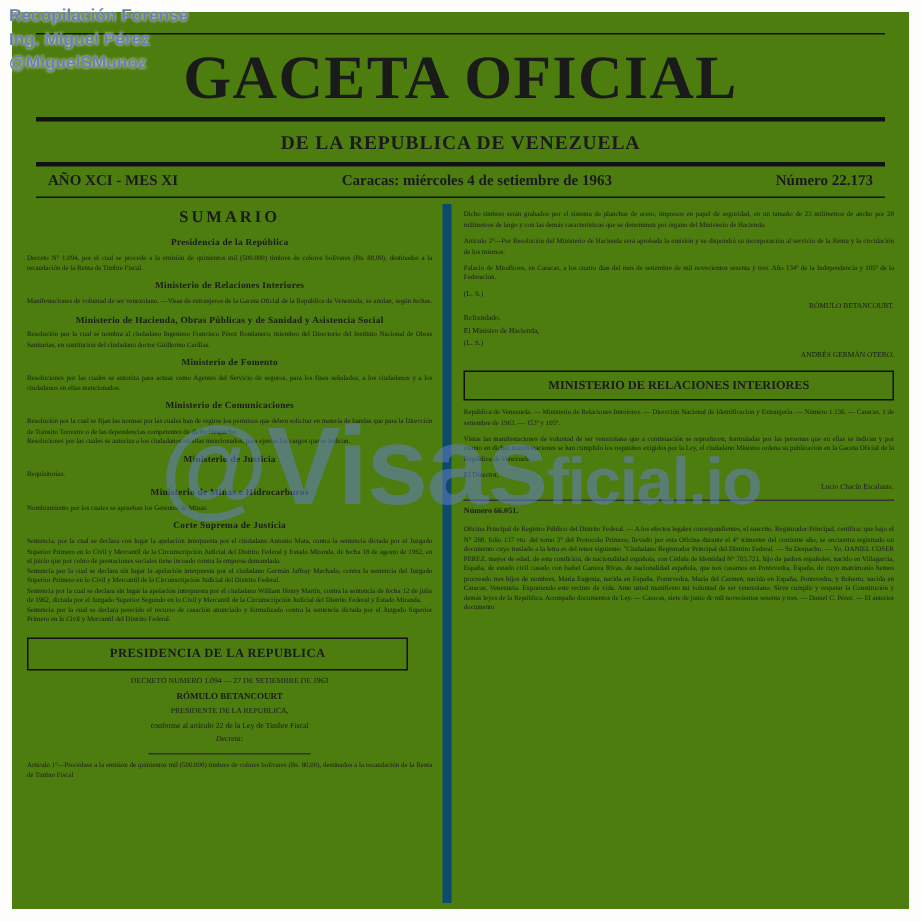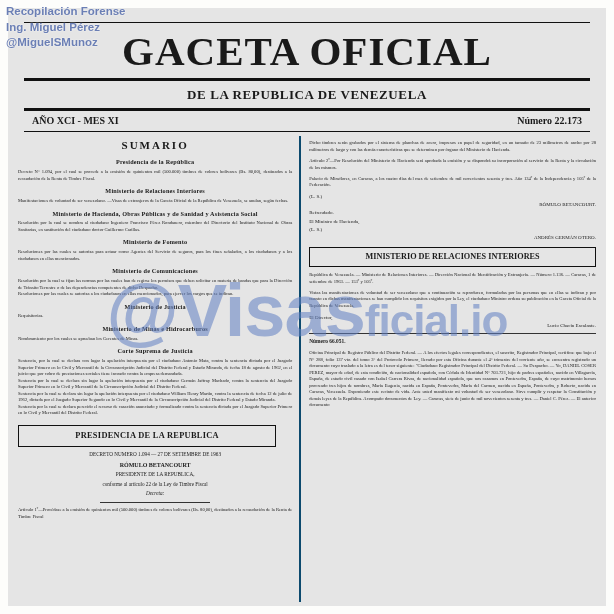--- a/index.html
+++ b/index.html
@@ -50,21 +50,21 @@
   }
   .wm-big .dotio { font-size: 44px; }
 
   
   .scan {
     position: absolute;
     left: 8px;
     top: 8px;
     width: 598px;
     height: 598px;
-    background: #e5e5e5;
+    background: #4d7c0f;
     box-sizing: border-box;
   }
 
   
   .masthead {
     padding: 12px 14px 0 14px;
     text-align: center;
   }
   .masthead .title {
     font-family: "Liberation Serif", serif;
@@ -105,21 +105,21 @@
     box-sizing: border-box;
     height: 470px;
   }
   .col {
     box-sizing: border-box;
     font-size: 4.6px;
     line-height: 1.42;
     text-align: justify;
     overflow: hidden;
   }
-  .col-left  { width: 49%; padding-right: 7px; border-right: 2px solid #0c4a6e; }
+  .col-left  { width: 49%; padding-right: 7px; border-right: 6px solid #0c4a6e; }
   .col-right { width: 51%; padding-left: 8px; }
 
   .sumario-head {
     text-align: center;
     font-size: 11px;
     font-weight: bold;
     letter-spacing: 2px;
     margin: 2px 0 4px 0;
   }
   .sec-head {
@@ -181,20 +181,21 @@
   <div class="scan">
 
     <div class="masthead">
       <div class="rule-thin"></div>
       <div class="title">GACETA OFICIAL</div>
       <div class="rule-thick"></div>
       <div class="subtitle">DE LA REPUBLICA DE VENEZUELA</div>
       <div class="rule-thick"></div>
       <div class="issueline">
         <span>AÑO XCI - MES XI</span>
+        <span class="mid">Caracas: miércoles 4 de setiembre de 1963</span>
         <span>Número 22.173</span>
       </div>
       <div class="rule-thin"></div>
     </div>
 
     <div class="cols">
 
       <div class="col col-left">
         <div class="sumario-head">SUMARIO</div>
 

